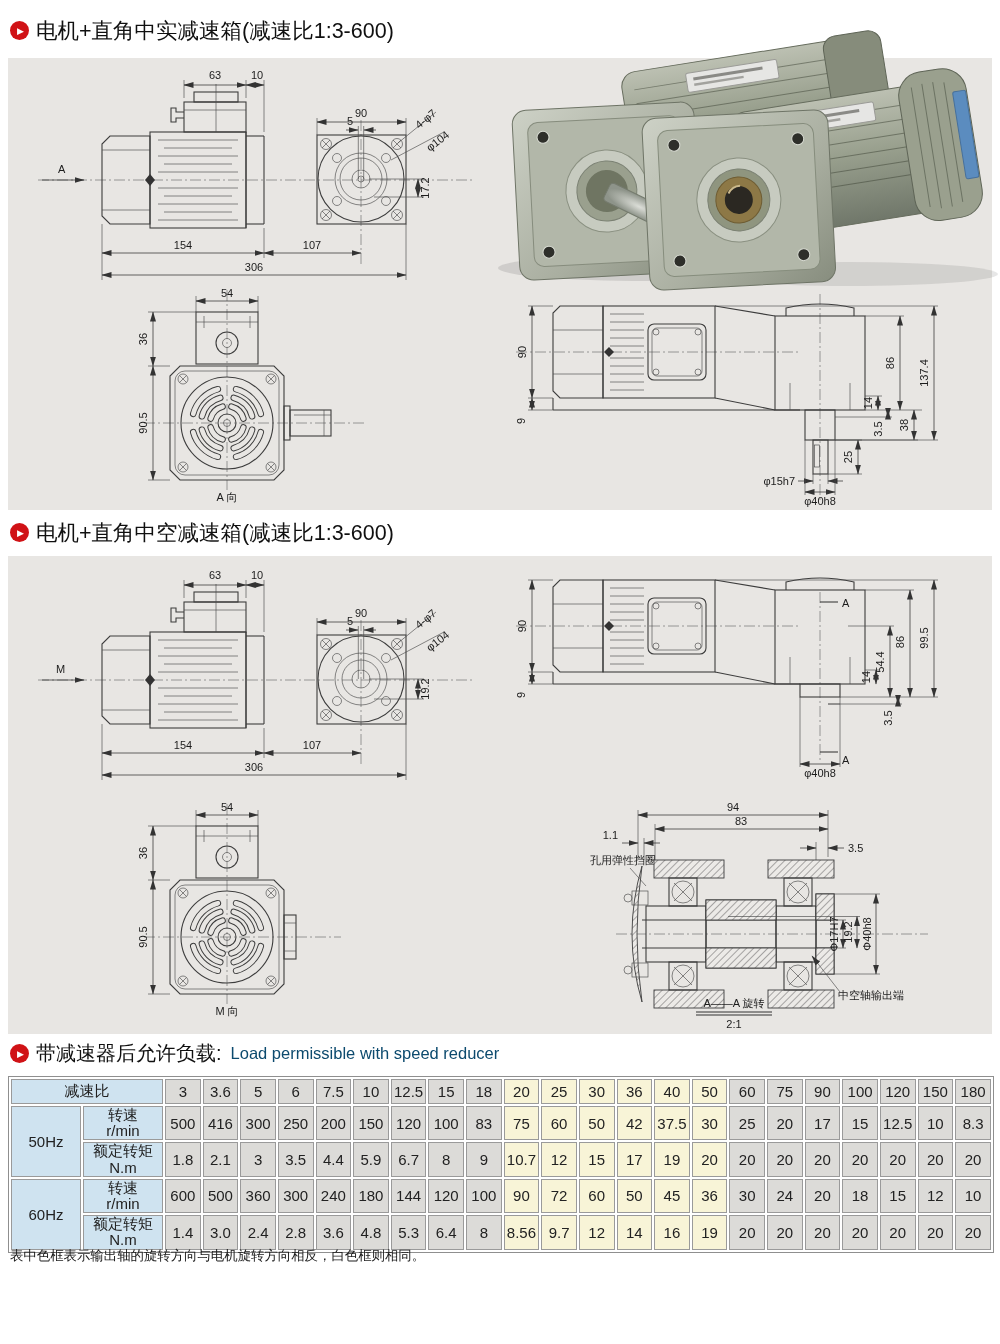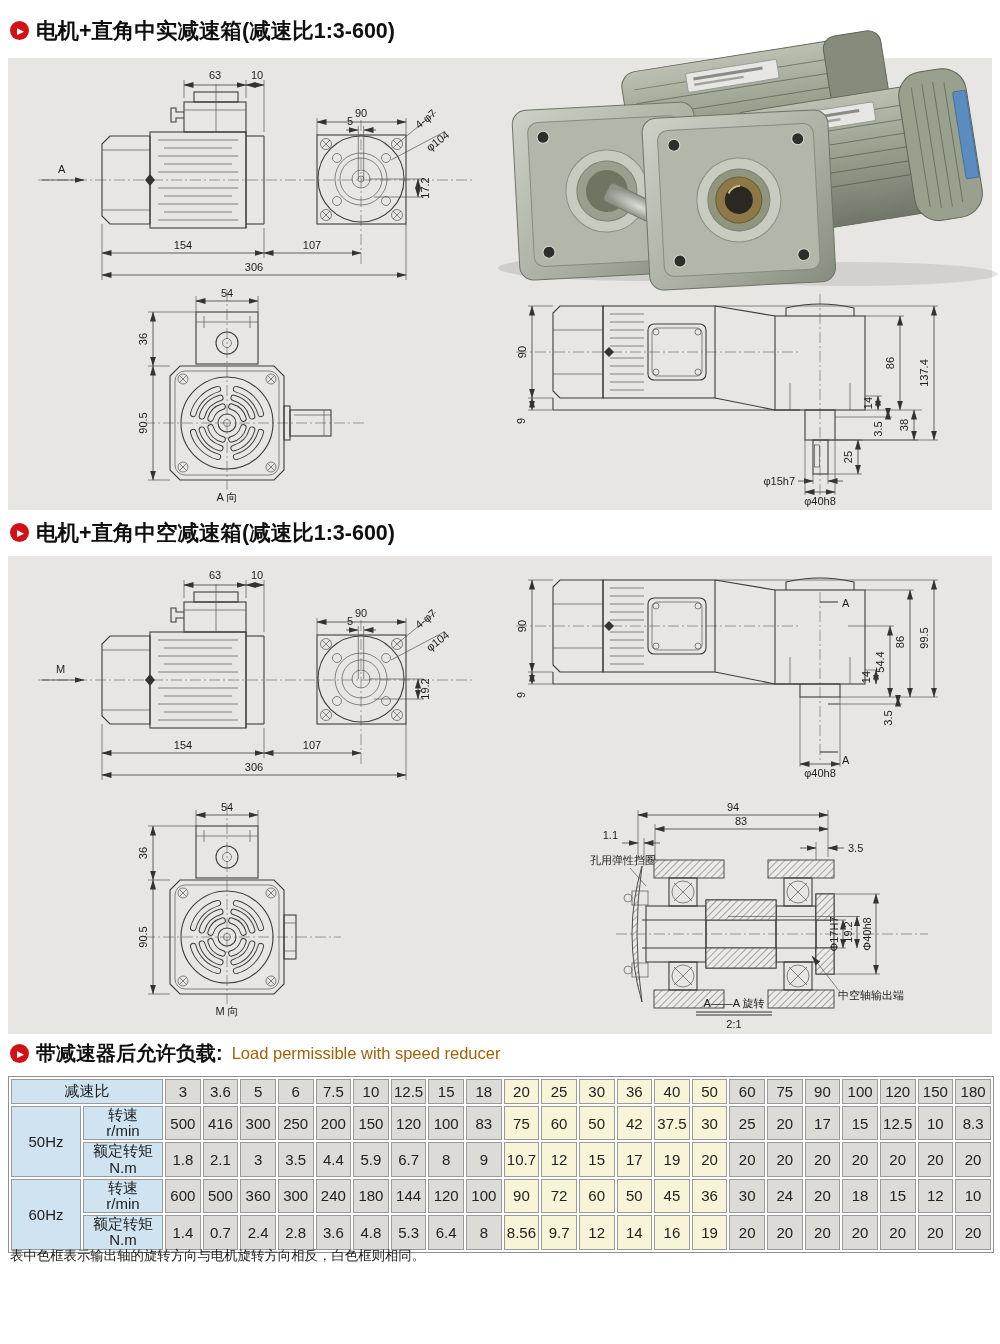--- a/index.html
+++ b/index.html
@@ -1,23 +1,23 @@
 <!DOCTYPE html>
 <html><head>
 <meta charset="utf-8">
 <style>
 *{margin:0;padding:0;box-sizing:border-box}
 html,body{background:#fff}
 body{font-family:"Liberation Sans","DejaVu Sans",sans-serif}
 .page{position:relative;width:1000px;height:1344px;background:#fff;overflow:hidden}
 .panel{position:absolute;left:8px;width:984px;background:#e8e6e3}
 .sec-title{position:absolute;left:10px;display:flex;align-items:center;gap:7px;white-space:nowrap}
-.sec-title .zh{font-weight:bold;font-size:21.5px;color:#101010}
+.sec-title .zh{font-weight:normal;font-size:21.5px;color:#101010}
 .sec-title .zh.sm{font-size:20px}
-.sec-title .en{font-size:16.5px;color:#a16207;margin-left:2px}
+.sec-title .en{font-size:16.5px;color:#0c4a6e;margin-left:2px}
 .play{flex:0 0 auto;width:19px;height:19px;border-radius:50%;background:#d01216;color:#fff;font-size:9px;display:flex;align-items:center;justify-content:center;padding-left:2px}
 svg.draw{position:absolute;overflow:visible}
 svg text{font-family:"Liberation Sans","DejaVu Sans",sans-serif;font-size:11px;fill:#1c1c1c}
 .ol{stroke:#3d3d3d;stroke-width:1.1;fill:none}
 .thin{stroke:#4a4a4a;stroke-width:.65;fill:none}
 .cl{stroke:#6a6a6a;stroke-width:.65;fill:none;stroke-dasharray:11 3 2 3}
 .dim{stroke:#333;stroke-width:.75;fill:none}
 .fillk{fill:#333;stroke:none}
 .hat{fill:url(#hatch);stroke:#3d3d3d;stroke-width:.9}
 .slotO{stroke:#3d3d3d;stroke-width:6.5;fill:none;stroke-linecap:round}
@@ -830,21 +830,21 @@
             <td class=" gray">20</td>
             <td class=" gray">18</td>
             <td class=" gray">15</td>
             <td class=" gray">12</td>
             <td class=" gray">10</td>
           </tr>
           <tr>
             <td class="hd rlabel">额定转矩
 N.m</td>
             <td class=" gray">1.4</td>
-            <td class=" gray">0.7</td>
+            <td class=" gray">3.0</td>
             <td class=" gray">2.4</td>
             <td class=" gray">2.8</td>
             <td class=" gray">3.6</td>
             <td class=" gray">4.8</td>
             <td class=" gray">5.3</td>
             <td class=" gray">6.4</td>
             <td class=" gray">8</td>
             <td class=" yellow">8.56</td>
             <td class=" yellow">9.7</td>
             <td class=" yellow">12</td>

